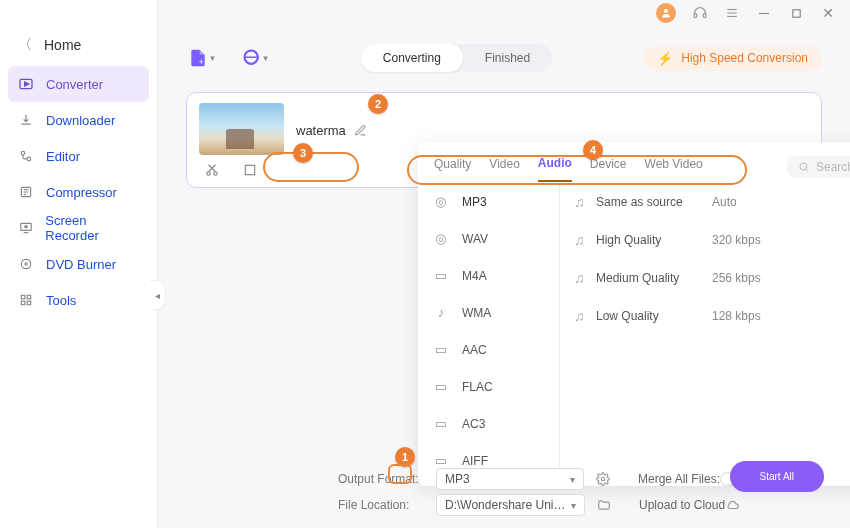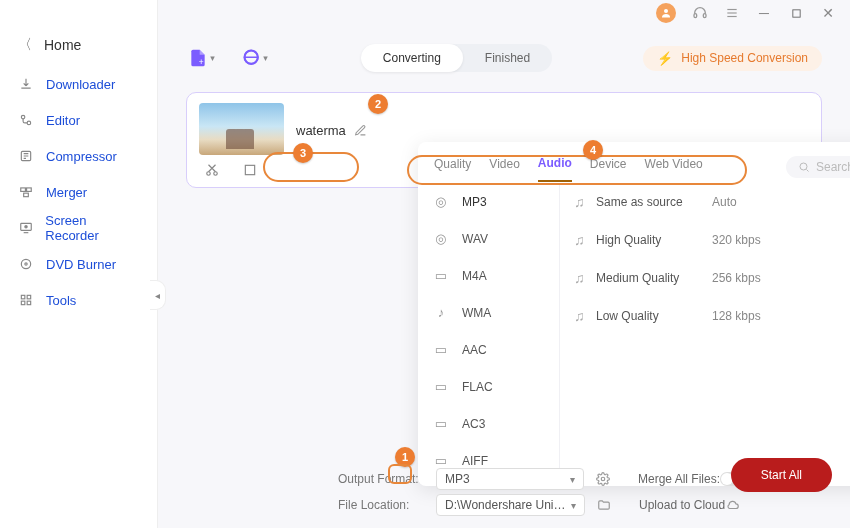--- a/index.html
+++ b/index.html
@@ -69,21 +69,21 @@
   
   .footer { position: absolute; left: 180px; right: 18px; bottom: 10px; font-size: 12px; color: #666; }
   .footer-row { display: flex; align-items: center; height: 26px; gap: 12px; }
   .f-label { width: 86px; color: #777; }
   .f-select { display: inline-flex; align-items: center; justify-content: space-between; border: 1px solid #ddd; border-radius: 4px; padding: 3px 8px; min-width: 148px; background: #fff; color:#555; cursor:pointer;}
   .f-select .caret { font-size: 10px; color: #888; }
   .f-icon { color: #999; font-size: 14px; cursor: pointer;}
   .merge-group { display:inline-flex; align-items:center; gap:0; margin-left: 16px;}
   .toggle { width: 28px; height: 14px; background: #ddd; border-radius: 8px; position: relative; cursor: pointer;}
   .toggle::after { content:""; width:12px; height:12px; background:#fff; border-radius:50%; position:absolute; top:1px; left:1px;}
-  .start-all { position: absolute; right: 0; bottom: 26px; background: #b91c1c; color: #fff; border: none; border-radius: 20px; padding: 10px 30px; font-size: 12px; cursor: pointer; }
+  .start-all { position: absolute; right: 8px; bottom: 26px; background: #8b5cf6; color: #fff; border: none; border-radius: 20px; padding: 10px 30px; font-size: 10px; cursor: pointer; }
   .upload-group { display:inline-flex; align-items:center; margin-left: 16px; justify-content: space-between; }
 
   svg { display: block; }
 </style>
 </head>
 <body>
 
 <div class="titlebar">
   <div class="avatar">
     <svg width="12" height="12" viewBox="0 0 24 24" fill="#fff">
@@ -112,20 +112,29 @@
       </svg>
   </div>
   <div class="tb-icon win-btn">✕</div>
 </div>
 
 <div class="sidebar">
   <div class="back-row">
     <span class="arrow">〈</span>
     <span>Home</span>
   </div>
+  <div class="nav-item active">
+    <span class="nav-icon">
+        <svg width="16" height="16" viewBox="0 0 24 24" fill="none" stroke="currentColor" stroke-width="2">
+          <rect x="3" y="5" width="18" height="14" rx="2"></rect>
+          <polygon points="10,9 16,12 10,15" fill="currentColor"></polygon>
+        </svg>
+      </span>
+    <span>Converter</span>
+  </div>
   <div class="nav-item">
     <span class="nav-icon">
         <svg width="14" height="14" viewBox="0 0 24 24" fill="none" stroke="currentColor" stroke-width="2">
           <path d="M12 3v12m0 0l-4-4m4 4l4-4M4 19h16"></path>
         </svg>
       </span>
     <span>Downloader</span>
   </div>
   <div class="nav-item">
     <span class="nav-icon">
@@ -138,30 +147,20 @@
     <span>Editor</span>
   </div>
   <div class="nav-item">
     <span class="nav-icon">
         <svg width="14" height="14" viewBox="0 0 24 24" fill="none" stroke="currentColor" stroke-width="2">
           <rect x="4" y="4" width="16" height="16" rx="2"></rect>
           <path d="M8 8h8M8 12h8M8 16h4"></path>
         </svg>
       </span>
     <span>Compressor</span>
-  </div>
-  <div class="nav-item">
-    <span class="nav-icon">
-        <svg width="14" height="14" viewBox="0 0 24 24" fill="none" stroke="currentColor" stroke-width="2">
-          <rect x="3" y="5" width="8" height="6"></rect>
-          <rect x="13" y="5" width="8" height="6"></rect>
-          <rect x="8" y="14" width="8" height="6"></rect>
-        </svg>
-      </span>
-    <span>Merger</span>
   </div>
   <div class="nav-item">
     <span class="nav-icon">
         <svg width="14" height="14" viewBox="0 0 24 24" fill="none" stroke="currentColor" stroke-width="2">
           <rect x="3" y="4" width="18" height="12" rx="1"></rect>
           <circle cx="12" cy="10" r="2" fill="currentColor"></circle>
           <path d="M8 20h8"></path>
         </svg>
       </span>
     <span>Screen Recorder</span>

